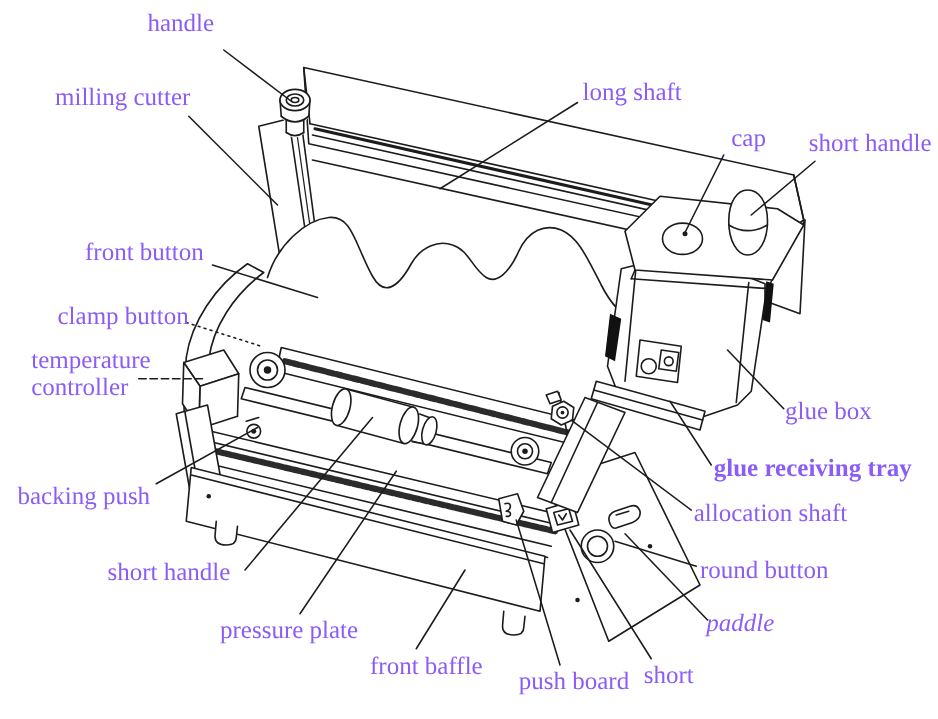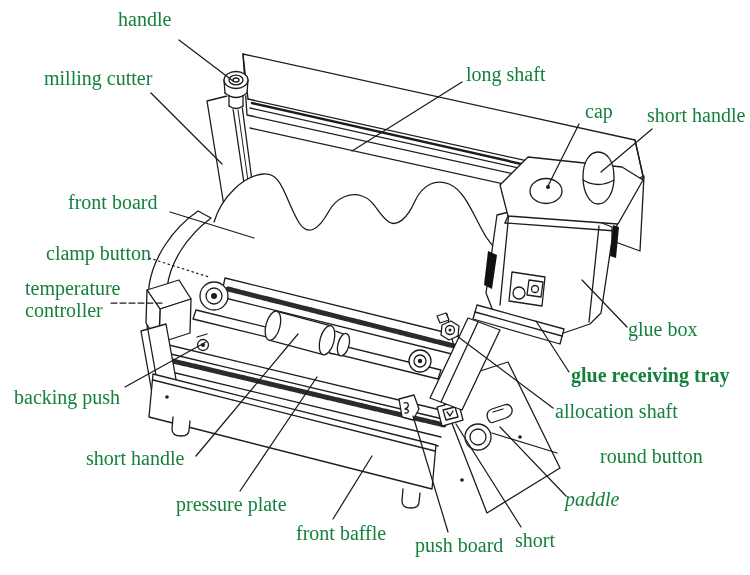--- a/index.html
+++ b/index.html
@@ -1,19 +1,19 @@
 <!DOCTYPE html>
 <html><head>
 <meta charset="utf-8">
 <style>
   html,body{margin:0;padding:0;background:#fff;}
   .stage{position:relative;width:750px;height:575px;background:#fff;overflow:hidden;
          font-family:"Liberation Serif", serif;}
   .stage svg{position:absolute;left:0;top:0;}
-  .lbl{position:absolute;font-size:20px;line-height:1.12;color:#15803d;white-space:nowrap;}
+  .lbl{position:absolute;font-size:20px;line-height:1.12;color:#8b5cf6;white-space:nowrap;}
   .lbl.wrap{white-space:normal;width:112px;}
 </style>
 </head>
 <body>
 
 <div class="stage">
 
   <svg width="750" height="575" viewBox="0 0 750 575">
     <g fill="none" stroke="#1c1c1c" stroke-width="1.3" stroke-linecap="round" stroke-linejoin="round">
 
@@ -206,27 +206,27 @@
         <line x1="627" y1="327" x2="582" y2="280"></line>
       </g>
     </g>
   </svg>
 
   <div class="lbl" style="left:118px;top:8px;">handle</div>
   <div class="lbl" style="left:44px;top:67px;">milling cutter</div>
   <div class="lbl" style="left:466px;top:63px;">long shaft</div>
   <div class="lbl" style="left:585px;top:100px;">cap</div>
   <div class="lbl" style="left:647px;top:104px;">short handle</div>
-  <div class="lbl" style="left:68px;top:191px;">front board</div>
+  <div class="lbl" style="left:68px;top:191px;">front button</div>
   <div class="lbl" style="left:46px;top:242px;">clamp button</div>
   <div class="lbl wrap" style="left:25px;top:277px;">temperature controller</div>
   <div class="lbl" style="left:14px;top:386px;">backing push</div>
   <div class="lbl" style="left:86px;top:447px;">short handle</div>
   <div class="lbl" style="left:176px;top:493px;">pressure plate</div>
   <div class="lbl" style="left:296px;top:522px;">front baffle</div>
   <div class="lbl" style="left:415px;top:534px;">push board</div>
   <div class="lbl" style="left:515px;top:529px;">short</div>
   <div class="lbl" style="left:565px;top:488px;font-style:italic;">paddle</div>
-  <div class="lbl" style="left:560px;top:445px;margin-left:40px;">round button</div>
+  <div class="lbl" style="left:560px;top:445px;">round button</div>
   <div class="lbl" style="left:555px;top:400px;">allocation shaft</div>
   <div class="lbl" style="left:571px;top:364px;font-weight:bold;">glue receiving tray</div>
   <div class="lbl" style="left:628px;top:318px;">glue box</div>
 </div>
 
 </body></html>

